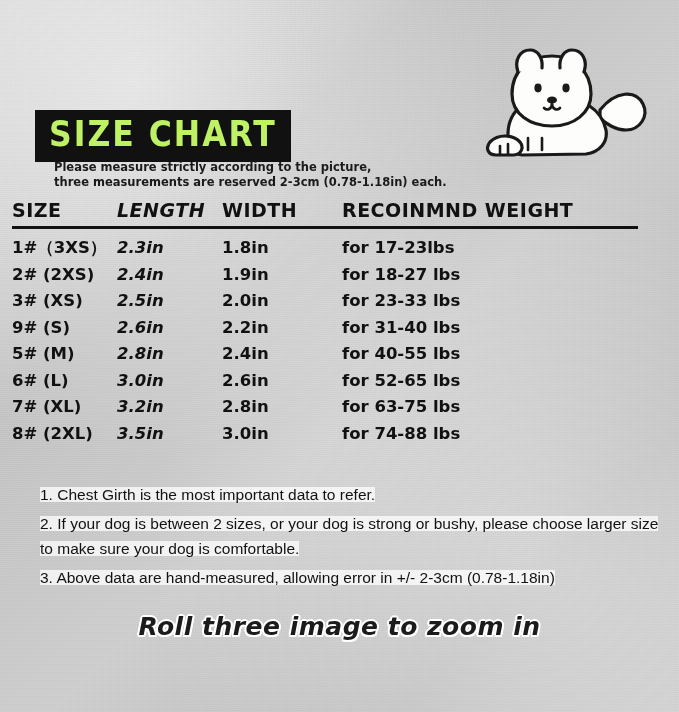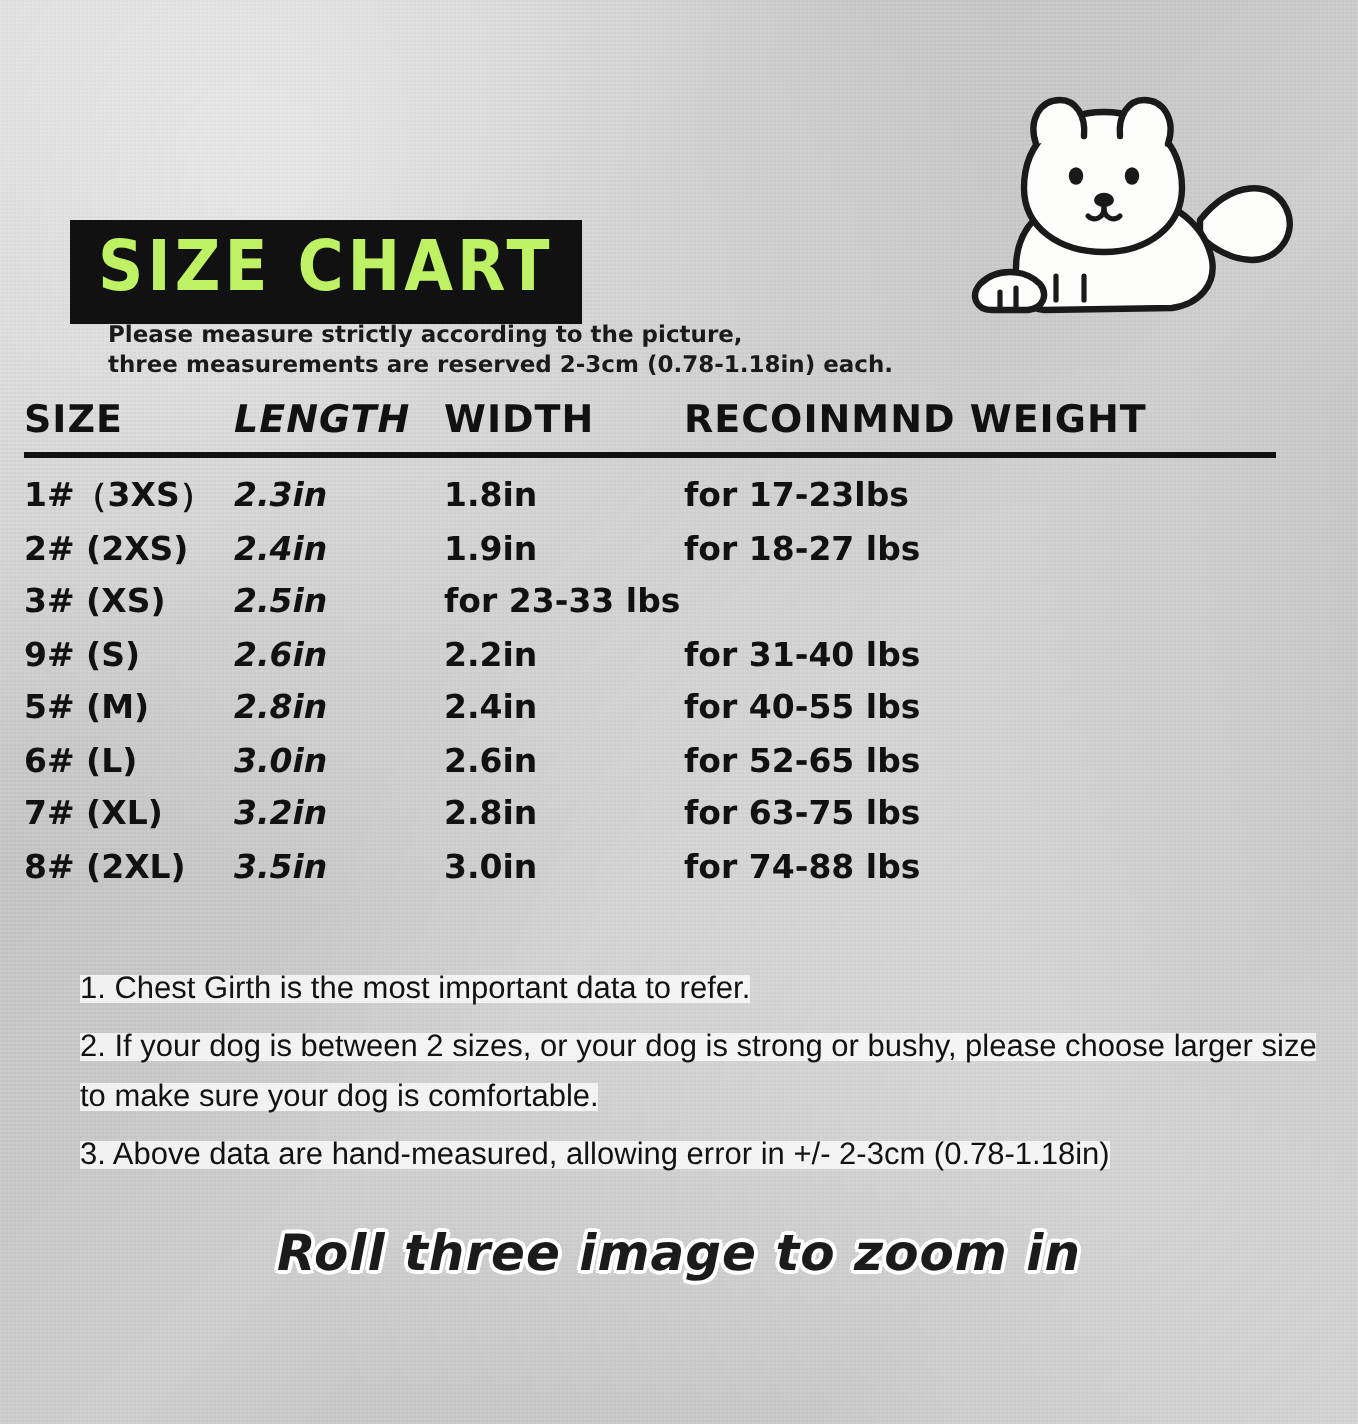--- a/index.html
+++ b/index.html
@@ -212,20 +212,21 @@
     </div>
     <div class="row">
       <div class="c-size">2# (2XS)</div>
       <div class="c-length">2.4in</div>
       <div class="c-width">1.9in</div>
       <div class="c-weight">for 18-27 lbs</div>
     </div>
     <div class="row">
       <div class="c-size">3# (XS)</div>
       <div class="c-length">2.5in</div>
+      <div class="c-width">2.0in</div>
       <div class="c-weight">for 23-33 lbs</div>
     </div>
     <div class="row">
       <div class="c-size">9# (S)</div>
       <div class="c-length">2.6in</div>
       <div class="c-width">2.2in</div>
       <div class="c-weight">for 31-40 lbs</div>
     </div>
     <div class="row">
       <div class="c-size">5# (M)</div>

